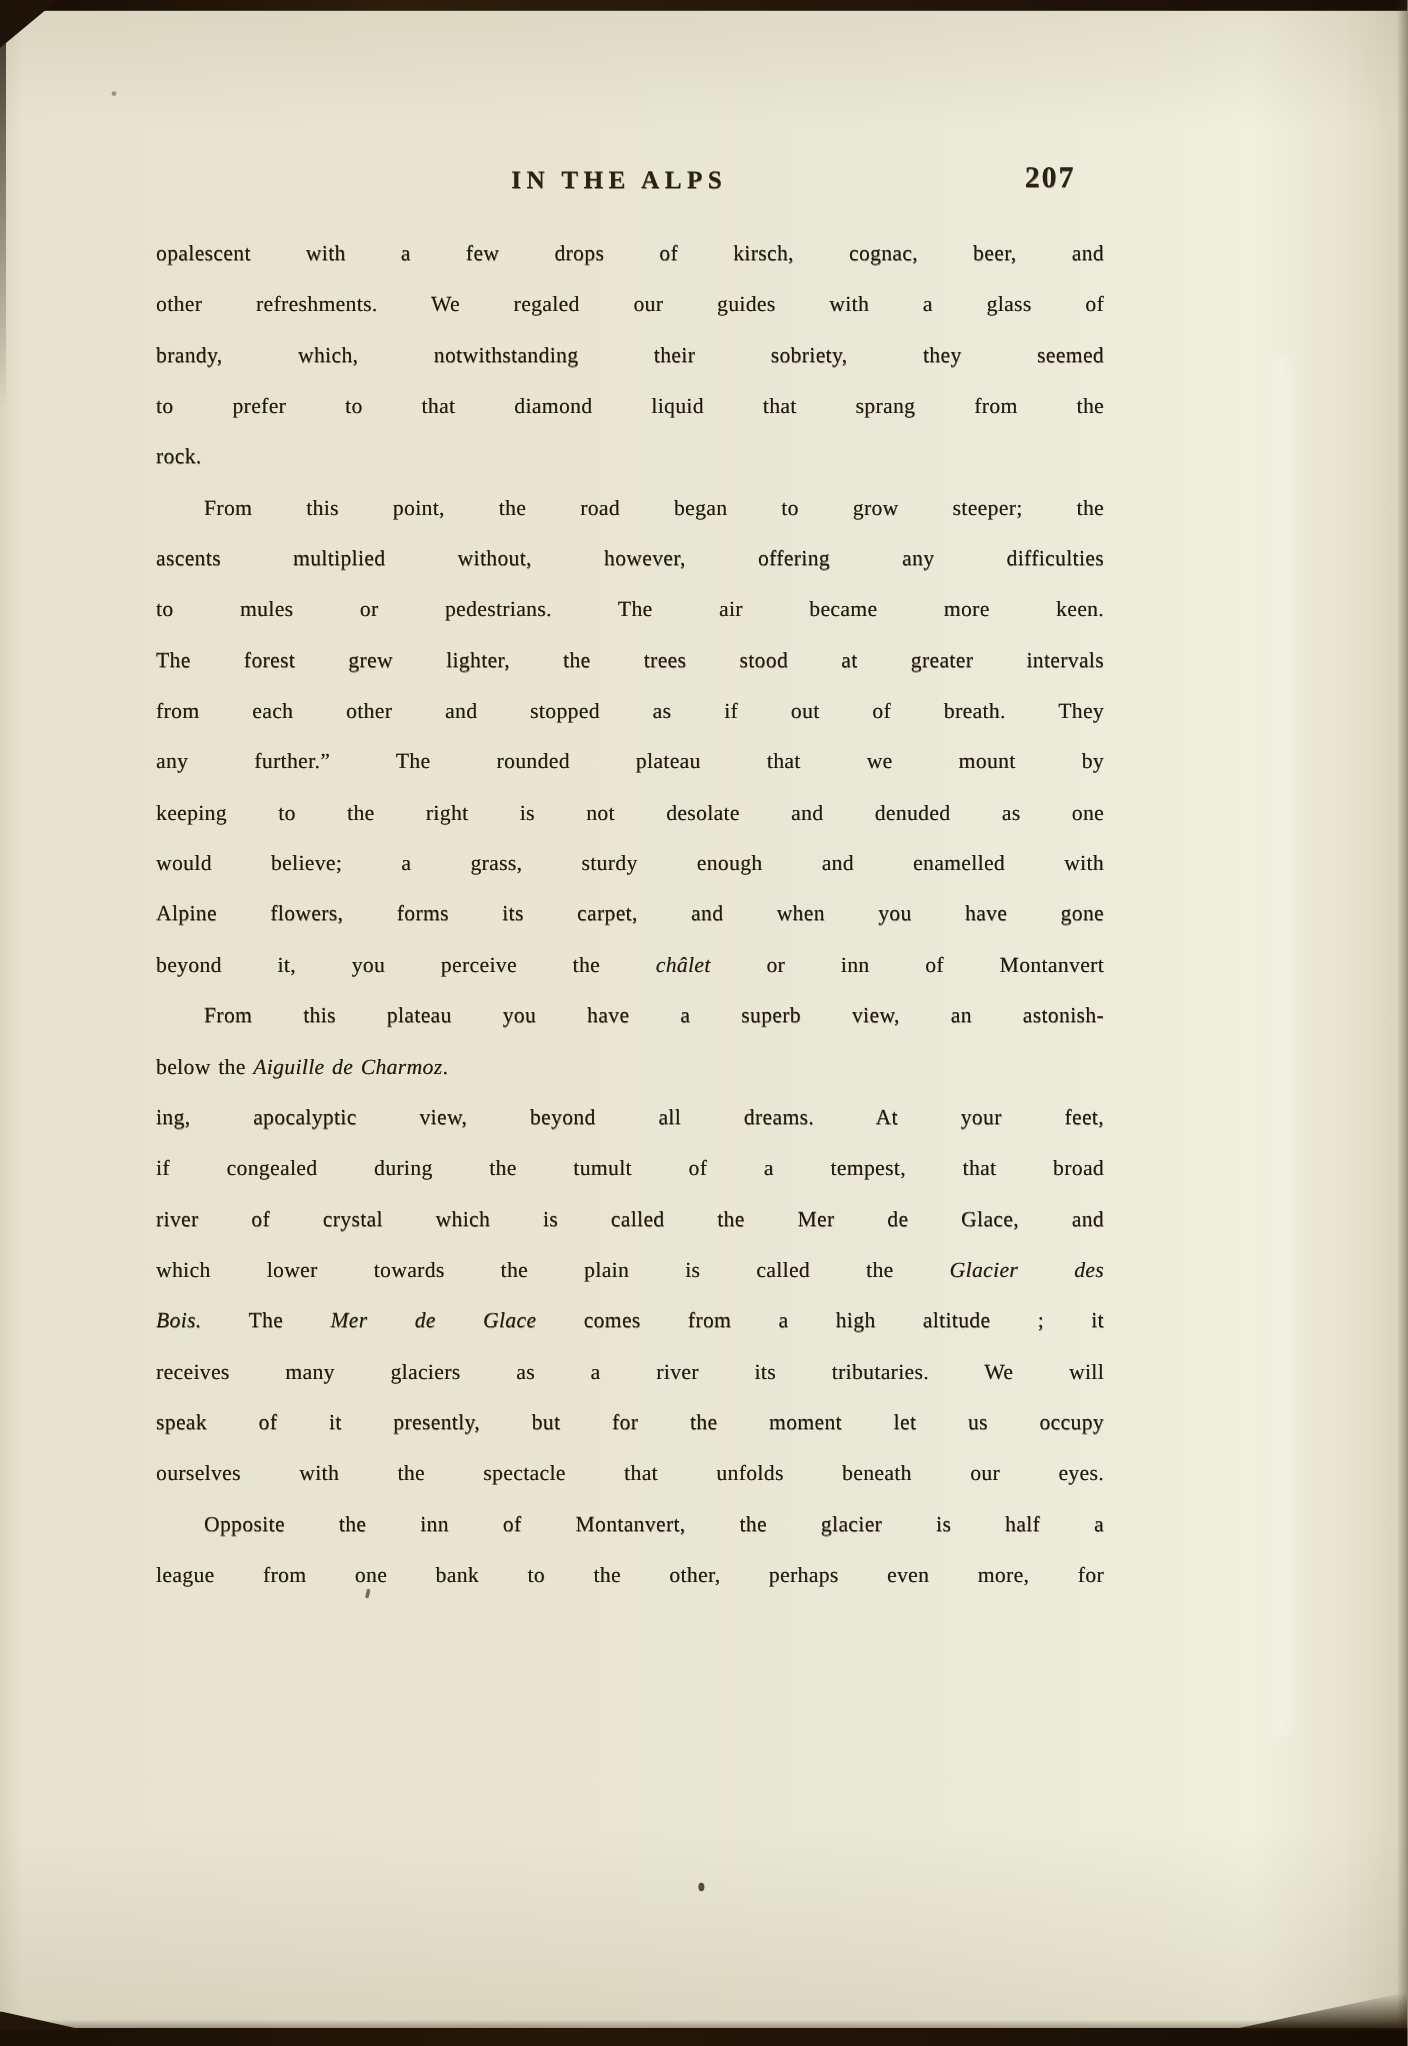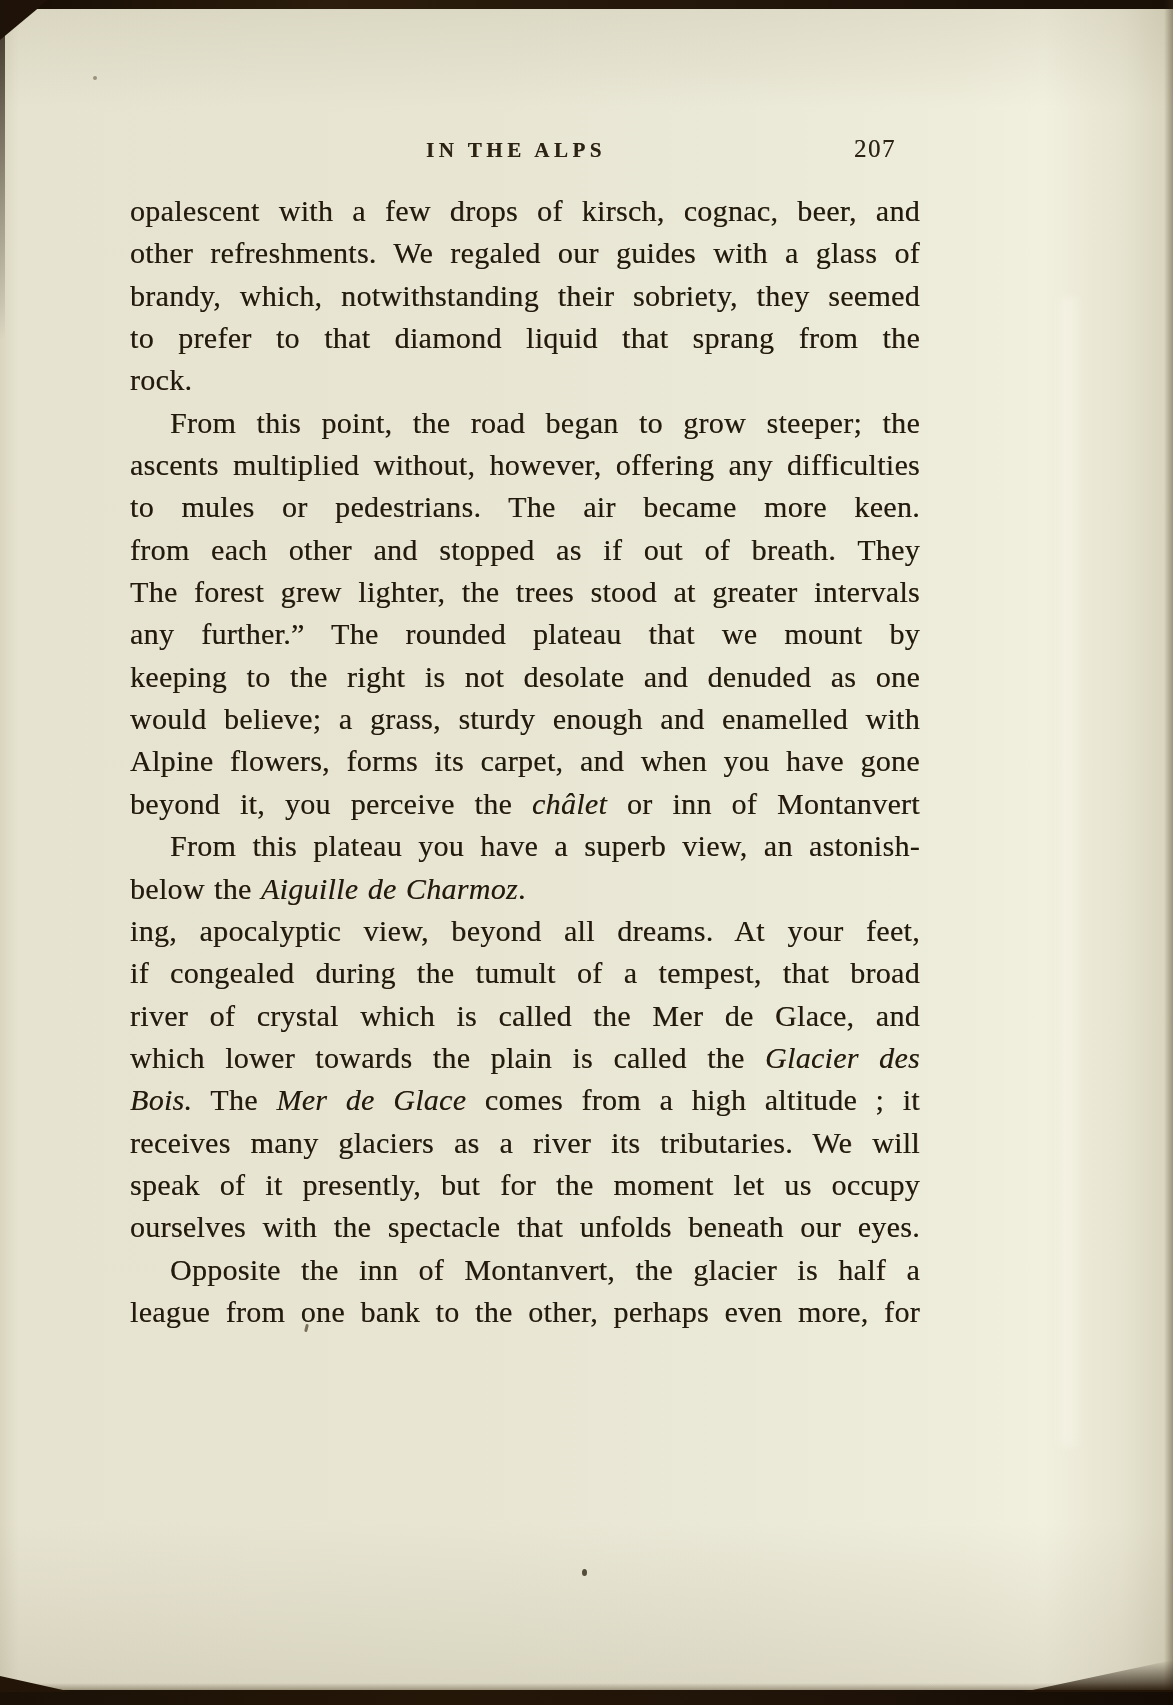--- a/index.html
+++ b/index.html
@@ -80,30 +80,30 @@
     font-weight: 700;
     letter-spacing: 4.5px;
     text-shadow: 0.3px 0.3px 0.5px rgba(35,25,12,0.5);
     white-space: nowrap;
   }
   .head-page {
     position: absolute;
     right: 24px; top: 0;
     font-size: 25px;
     letter-spacing: 1.5px;
-    font-weight: 400;
+    font-weight: 700;
     text-shadow: 0.3px 0.3px 0.5px rgba(35,25,12,0.5);
   }
   
   .textblock {
     position: absolute;
     left: 130px; top: 183px;
     width: 790px;
     color: #231a0e;
-    font-size: 30px;
+    font-size: 18px;
     letter-spacing: 0.3px;
     word-spacing: 1.5px;
     text-shadow: 0.3px 0.3px 0.5px rgba(32,22,10,0.55);
   }
   .line {
     min-height: 42.35px;
     line-height: 42.35px;
     text-align: justify;
     text-align-last: justify;
     white-space: normal;
@@ -132,22 +132,22 @@
 
     <div class="textblock">
         <div class="line"><span>opalescent with a few drops of kirsch, cognac, beer, and</span></div>
         <div class="line"><span>other refreshments. We regaled our guides with a glass of</span></div>
         <div class="line"><span>brandy, which, notwithstanding their sobriety, they seemed</span></div>
         <div class="line"><span>to prefer to that diamond liquid that sprang from the</span></div>
         <div class="line end"><span>rock.</span></div>
         <div class="line indent"><span>From this point, the road began to grow steeper; the</span></div>
         <div class="line"><span>ascents multiplied without, however, offering any difficulties</span></div>
         <div class="line"><span>to mules or pedestrians. The air became more keen.</span></div>
+        <div class="line"><span>The forest grew lighter, the trees stood at greater intervals</span></div>
         <div class="line"><span>from each other and stopped as if out of breath. They</span></div>
-        <div class="line"><span>The forest grew lighter, the trees stood at greater intervals</span></div>
         <div class="line"><span>any further.” The rounded plateau that we mount by</span></div>
         <div class="line"><span>keeping to the right is not desolate and denuded as one</span></div>
         <div class="line"><span>would believe; a grass, sturdy enough and enamelled with</span></div>
         <div class="line"><span>Alpine flowers, forms its carpet, and when you have gone</span></div>
         <div class="line"><span>beyond it, you perceive the </span><span class="it">châlet</span><span> or inn of Montanvert</span></div>
         <div class="line indent"><span>From this plateau you have a superb view, an astonish-</span></div>
         <div class="line end"><span>below the </span><span class="it">Aiguille de Charmoz</span><span>.</span></div>
         <div class="line"><span>ing, apocalyptic view, beyond all dreams. At your feet,</span></div>
         <div class="line"><span>if congealed during the tumult of a tempest, that broad</span></div>
         <div class="line"><span>river of crystal which is called the Mer de Glace, and</span></div>

